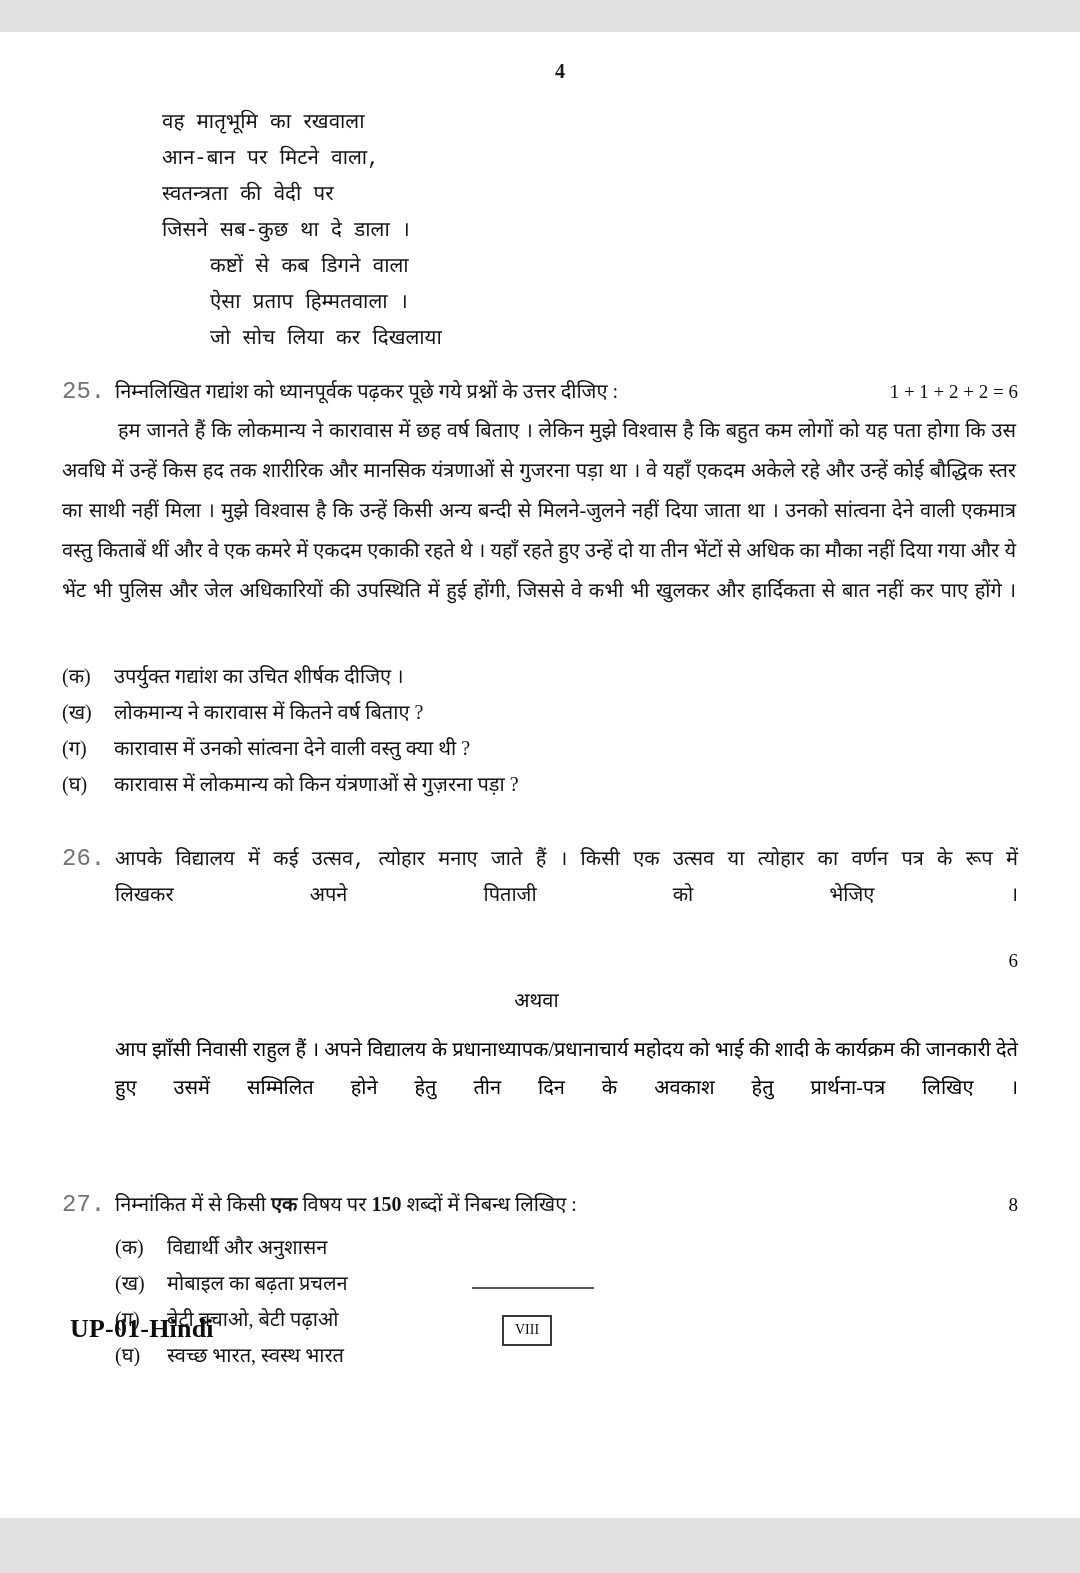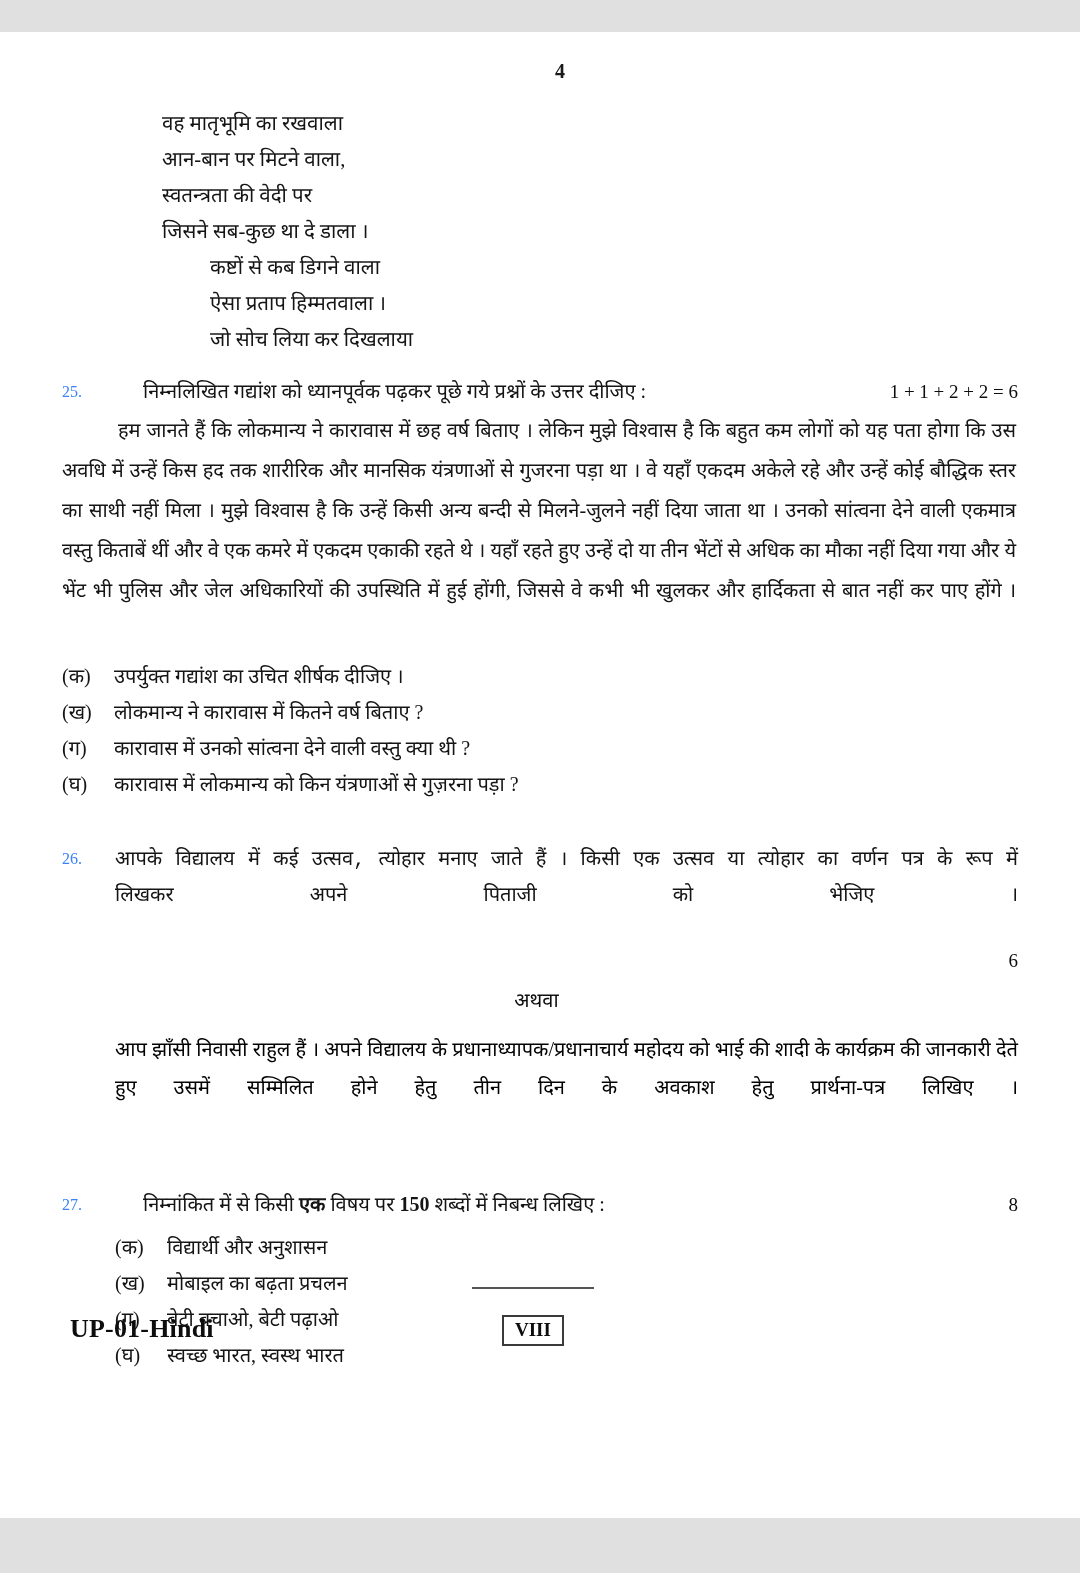--- a/index.html
+++ b/index.html
@@ -48,57 +48,57 @@
     font-weight: bold;
     color: #1a1a1a;
     margin: 0 0 22px 0;
     letter-spacing: 0;
     padding-left: 40px;
   }
 
   
   .poem {
     margin: 0 0 0 0;
+    font-family: Liberation Mono, monospace;
   }
   .poem-line {
     font-size: 20.5px;
     line-height: 36px;
     color: #141414;
     white-space: nowrap;
   }
   .poem-stanza-a .poem-line { padding-left: 100px; }
   .poem-stanza-b .poem-line { padding-left: 148px; }
 
   
   .question {
     display: flex;
     align-items: flex-start;
   }
   .q-num {
     width: 53px;
     flex: 0 0 53px;
-    font-size: 16px;
+    font-size: 24px;
     line-height: 33px;
-    color: #3b82f6;
-    font-family: Liberation Serif, serif;
+    color: #737373;
+    font-family: Liberation Mono, monospace;
   }
   .q-body {
     flex: 1 1 auto;
     position: relative;
   }
   .q-text {
     font-size: 20px;
     line-height: 33px;
     color: #141414;
   }
   .q-head-row {
     display: flex;
     justify-content: space-between;
     align-items: baseline;
-    margin-left: 28px;
   }
   .q-head-row .q-text { flex: 1 1 auto; }
   .marks {
     flex: 0 0 auto;
     font-size: 19px;
     font-weight: normal;
     color: #0d0d0d;
     white-space: nowrap;
     font-family: "Liberation Serif", "DejaVu Serif", serif;
     padding-left: 16px;
@@ -197,22 +197,22 @@
     color: #0d0d0d;
     letter-spacing: 0.2px;
     margin-top: 11px;
   }
   .page-box {
     position: absolute;
     left: 440px;
     top: 28px;
     border: 2px solid #3a3a3a;
     padding: 2px 11px 3px 11px;
-    font-size: 19px;
-    font-weight: bold;
+    font-size: 14px;
+    font-weight: normal;
     color: #0d0d0d;
     line-height: 22px;
   }
 
   .spacer-q25 { height: 18px; }
   .spacer-q26 { height: 40px; }
   .spacer-q27 { height: 44px; }
 </style>
 </head>
 <body>

